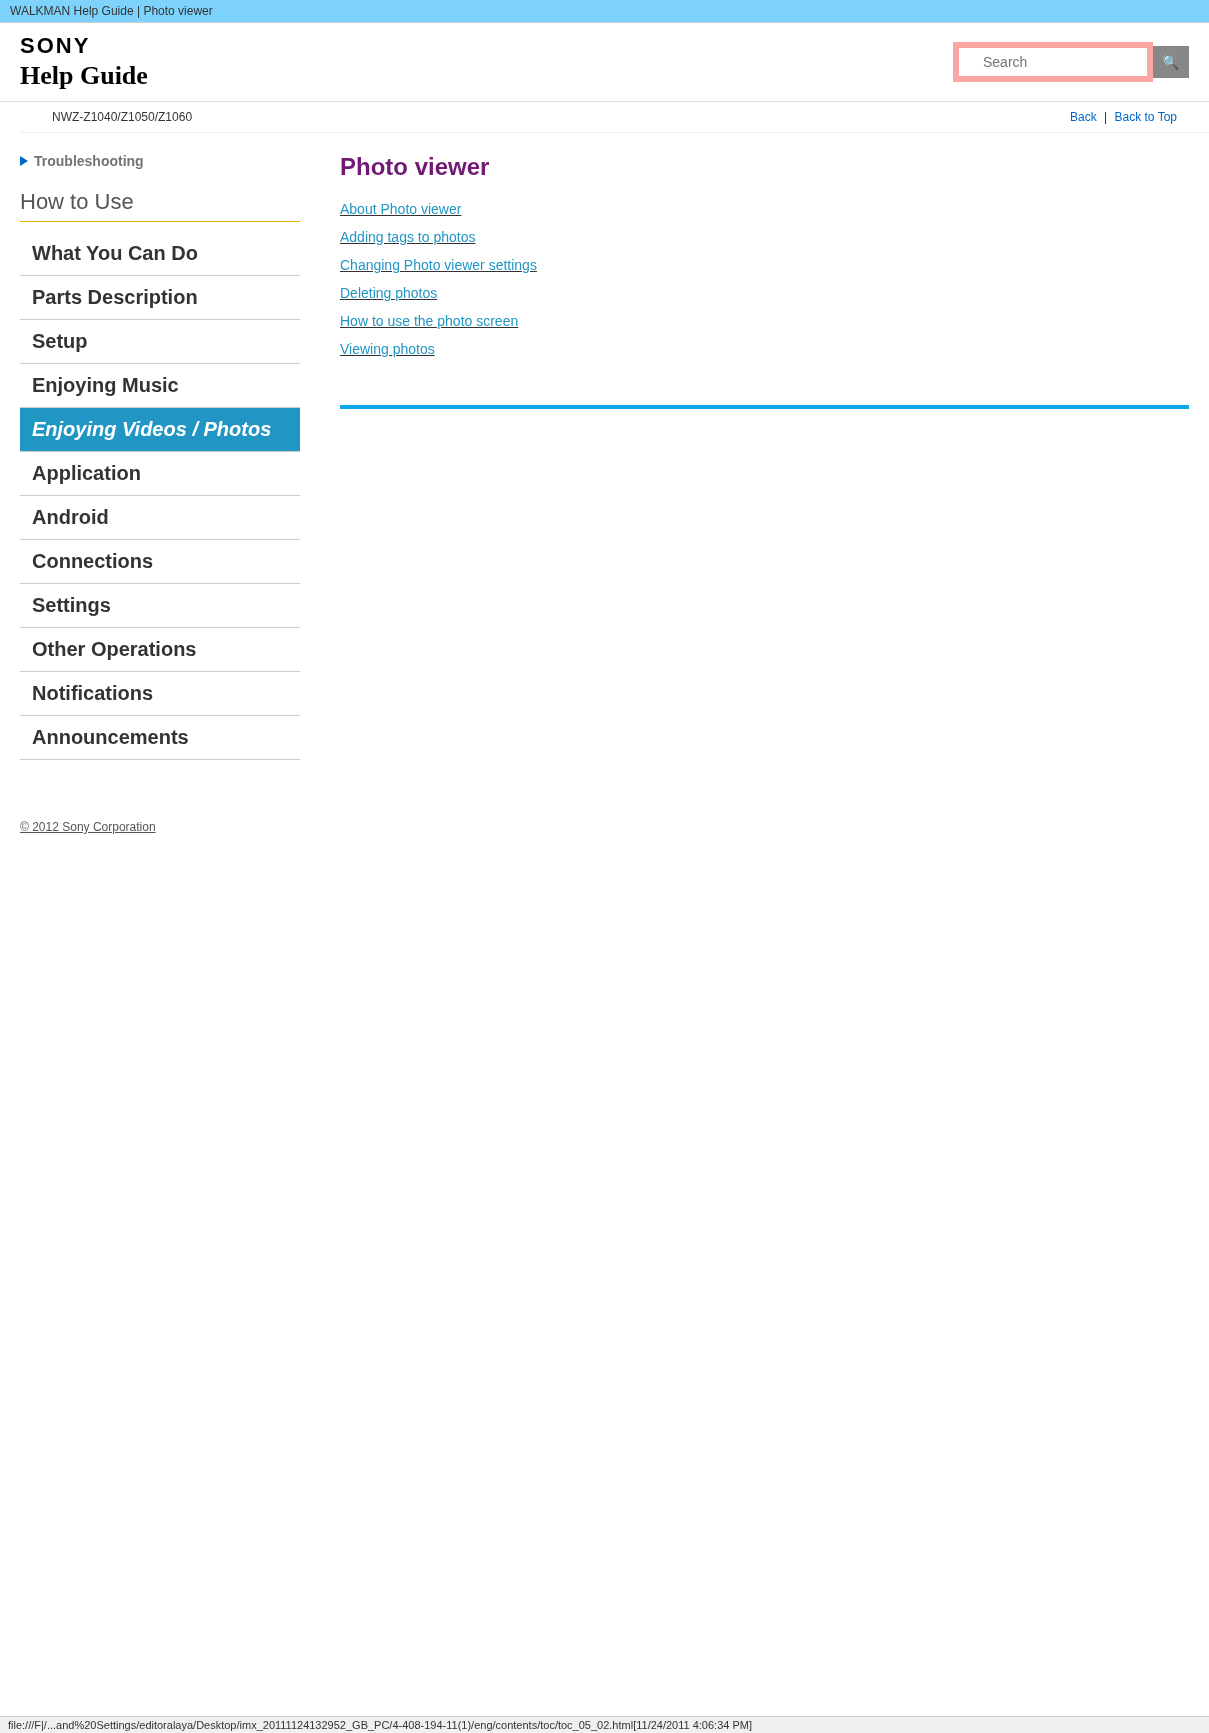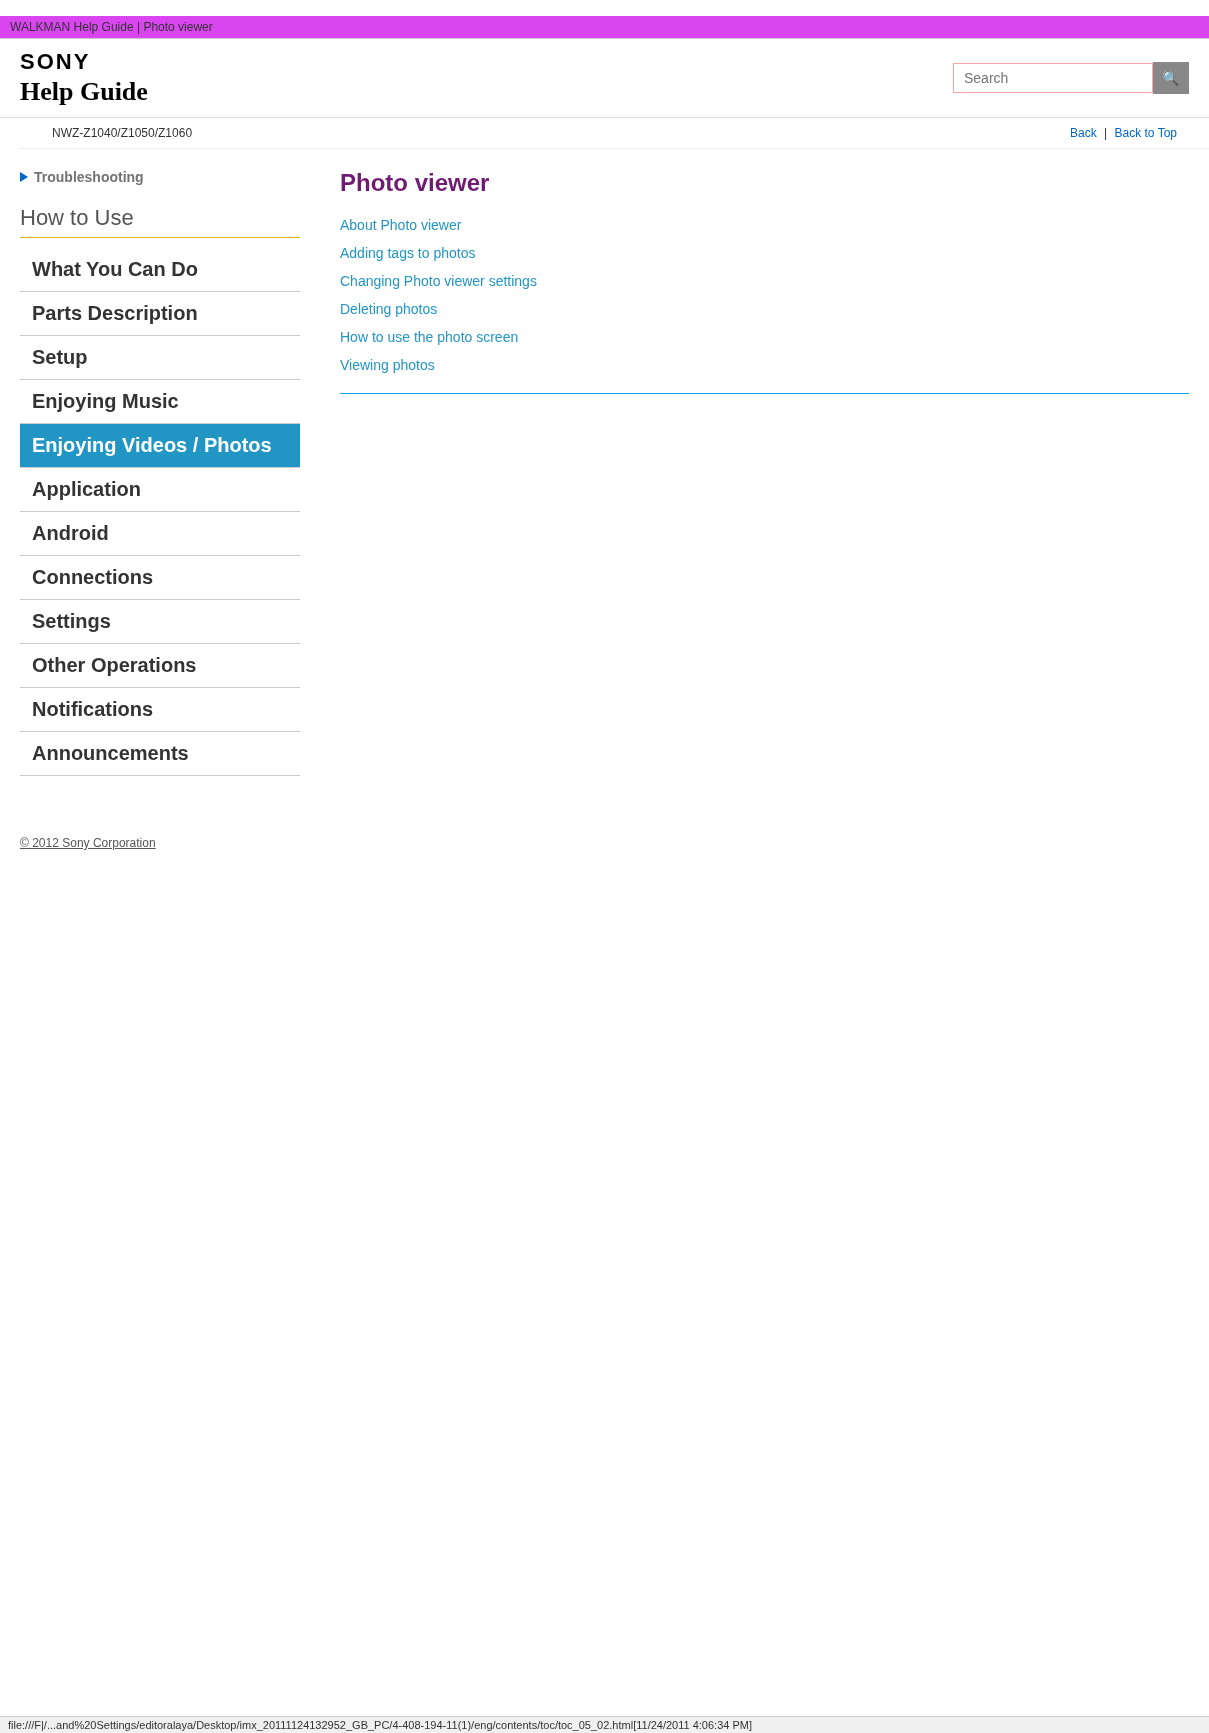--- a/index.html
+++ b/index.html
@@ -6,26 +6,25 @@
     * { margin: 0; padding: 0; box-sizing: border-box; }
     body {
       font-family: Arial, Helvetica, sans-serif;
       font-size: 14px;
       color: #333;
       background: #fff;
     }
 
     
     .browser-title-bar {
-      background: #d946ef;
+      background: #7dd3fc;
       border-bottom: 1px solid #ccc;
       padding: 4px 10px;
       font-size: 12px;
       color: #333;
-      margin-top: 16px;
     }
 
     
     .header {
       background: #fff;
       border-bottom: 1px solid #ddd;
       padding: 10px 20px;
       display: flex;
       align-items: center;
       justify-content: space-between;
@@ -43,22 +42,22 @@
       font-weight: bold;
       color: #000;
       margin-top: 2px;
       font-family: Liberation Serif, serif;
     }
     .search-container {
       display: flex;
       align-items: center;
     }
     .search-input {
-      border: 1px solid #fca5a5;
-      padding: 6px 10px;
+      border: 6px solid #fca5a5;
+      padding: 6px 24px;
       font-size: 14px;
       width: 200px;
       color: #999;
       outline: none;
       background: #fff;
     }
     .search-button {
       background: #888;
       border: 1px solid #888;
       width: 36px;
@@ -149,37 +148,39 @@
       display: block;
       padding: 10px 12px;
       font-size: 20px;
       font-weight: bold;
       color: #333;
       text-decoration: none;
     }
     .sidebar-item.active .sidebar-item-label {
       background: #2196c4;
       color: #fff;
+      font-style: italic;
     }
 
     
     .content-area {
       flex: 1;
       padding-left: 20px;
     }
     .page-title {
       font-size: 24px;
       font-weight: bold;
       color: #701a75;
       margin-bottom: 20px;
     }
     .content-links {
       list-style: none;
-      border-bottom: 1px solid #0ea5e9;
-      padding-bottom: 8px;
+      border-bottom: 4px solid #0ea5e9;
+      padding-bottom: 36px;
+      text-decoration: underline;
     }
     .content-links li {
       margin-bottom: 12px;
     }
     .content-links a {
       color: #2196c4;
       text-decoration: none;
       font-size: 14px;
     }
 

